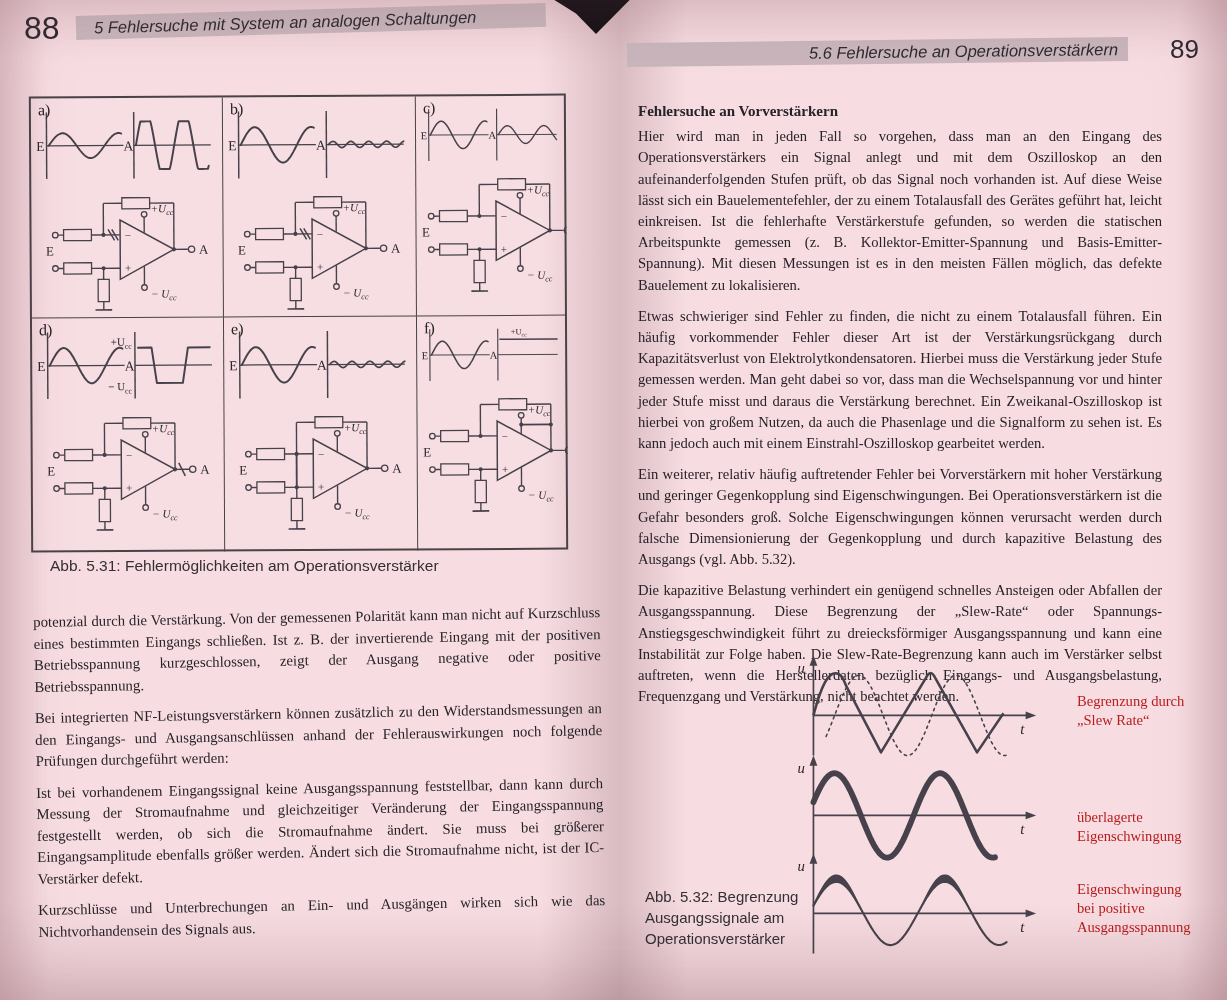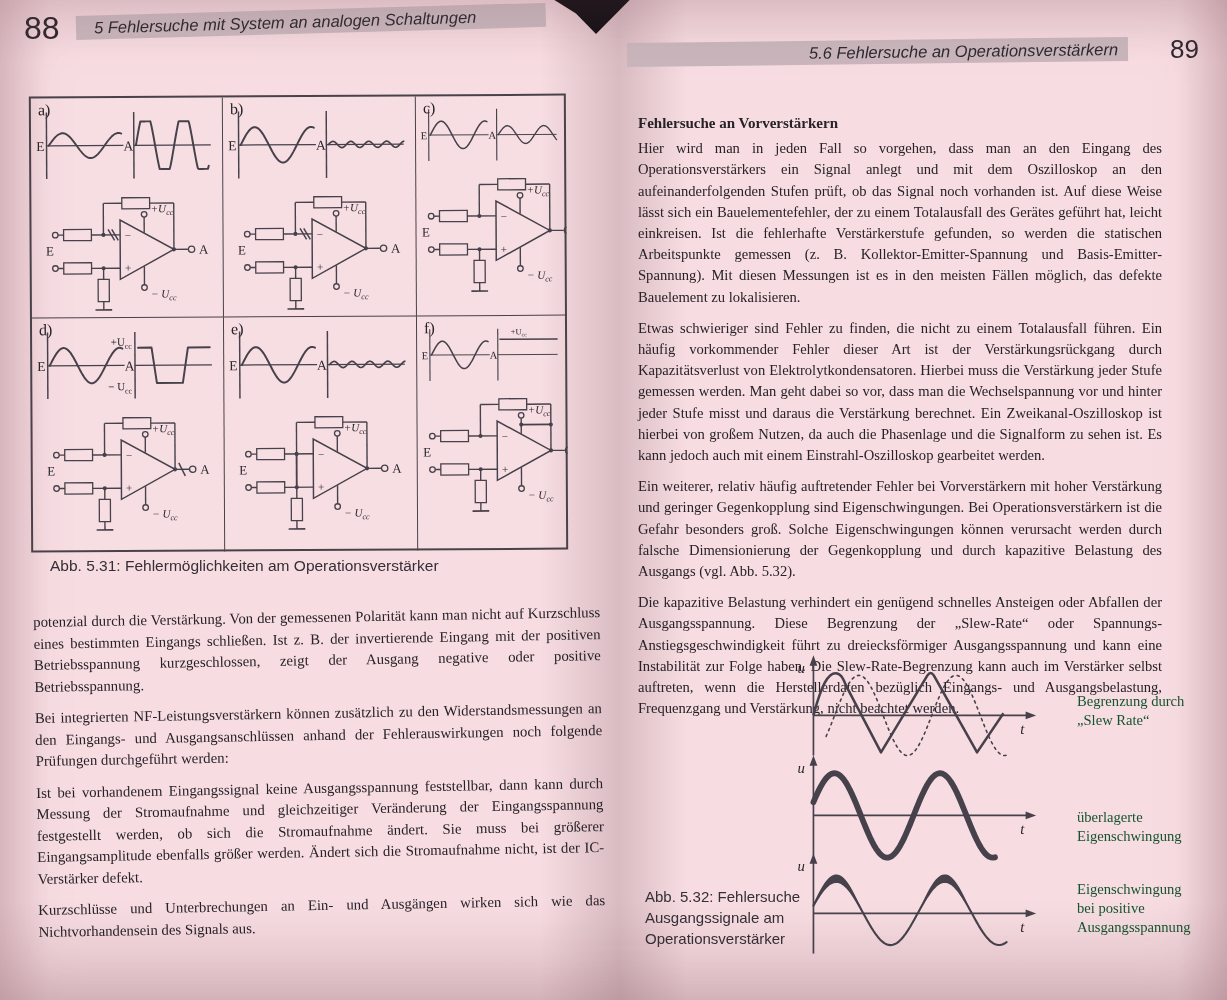--- a/index.html
+++ b/index.html
@@ -54,30 +54,30 @@
   }
   
   .body-left {
     position:absolute; left:33px; top:612px; width:567px;
     font-size:14.8px; line-height:21.5px; text-align:justify;
     transform:rotate(-1deg); transform-origin:left top;
   }
   .body-left p { margin-bottom:10px; }
   .body-right {
     position:absolute; left:638px; top:101px; width:524px;
-    font-size:14.6px; line-height:21.2px; text-align:justify;margin-top:12px;
+    font-size:14.6px; line-height:21.2px; text-align:justify;
   }
   .body-right h3 { font-size:15px; margin-bottom:4px; font-family:"Liberation Serif",serif; }
   .body-right p { margin-bottom:10px; }
   
   .plot532 { position:absolute; left:778px; width:320px; height:114px; }
   .plot532 svg { width:100%; height:100%; display:block; }
   .ann532 {
     position:absolute; left:1077px; width:145px;
-    font-size:14.6px; line-height:19px; font-family:"Liberation Serif",serif; color:#14532d;
+    font-size:14.6px; line-height:19px; font-family:"Liberation Serif",serif; color:#b91c1c;
   }
   .fig532-caption {
     position:absolute; left:645px; top:886px; width:160px;
     font-family:"Liberation Sans",sans-serif; font-size:15px; line-height:21px; color:#332f35;
   }
 </style>
 </head>
 <body>
 
 <div class="scan"></div>
@@ -455,18 +455,18 @@
     <div>überlagerte</div>
     <div>Eigenschwingung</div>
   </div>
 <div class="ann532" id="ann532-2" style="top:880px">
     <div>Eigenschwingung</div>
     <div>bei positive</div>
     <div>Ausgangsspannung</div>
   </div>
 
 <div class="fig532-caption">
-  <div>Abb. 5.32: Fehlersuche</div>
+  <div>Abb. 5.32: Begrenzung</div>
   <div>Ausgangssignale am</div>
   <div>Operationsverstärker</div>
 </div>
 
 <div class="vignette"></div>
 
 </body></html>

